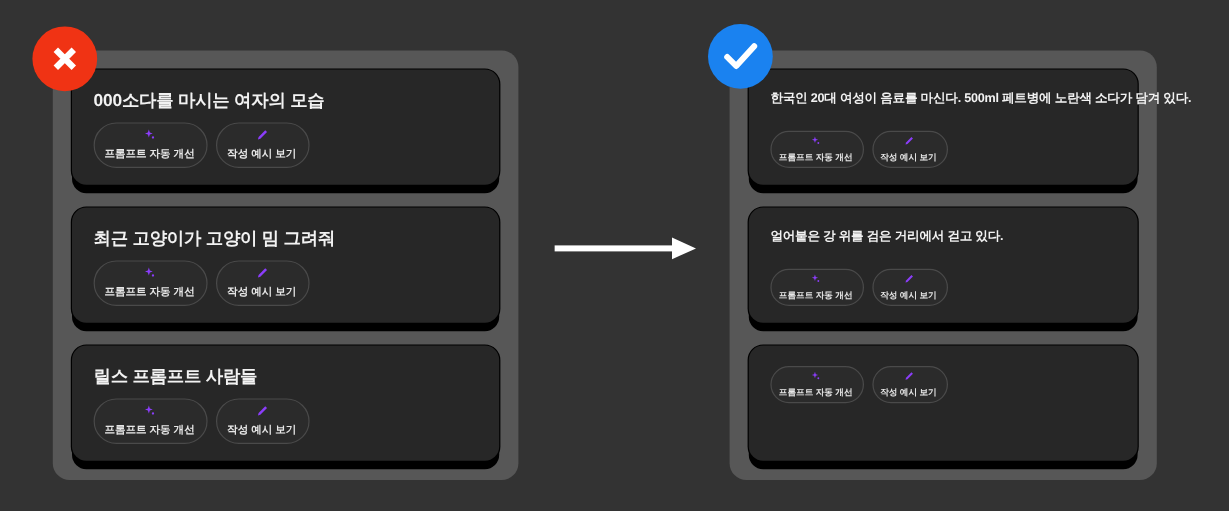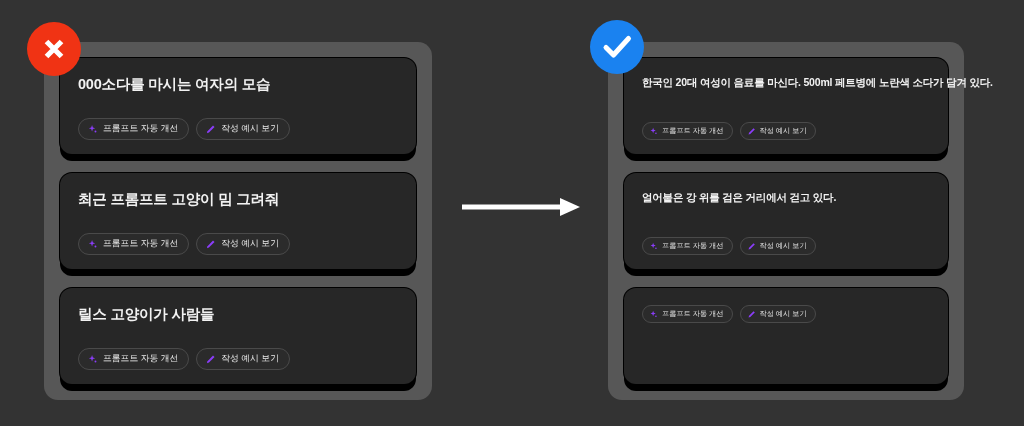--- a/index.html
+++ b/index.html
@@ -77,23 +77,24 @@
   }
 
   .pill {
     display: inline-flex;
     align-items: center;
     gap: 5px;
     border: 1px solid #4a4a4a;
     border-radius: 999px;
     background: #2b2b2b;
     color: #e8e8e8;
-    font-weight: normal;
+    font-weight: bold;
     white-space: nowrap;
     cursor: pointer;
+    flex-direction: column;
   }
 
   .panel.left .pill {
     font-size: 8.8px;
     padding: 4px 10px 4px 8px;
   }
 
   .panel.right .pill {
     font-size: 7.2px;
     padding: 3px 8px 3px 6px;
@@ -156,44 +157,44 @@
               <svg viewBox="0 0 24 24">
                   <path d="M17.5 3.2 L20.8 6.5 L8.6 18.7 L4.2 20 L5.5 15.6 Z" fill="#8b3dfa"></path>
                 </svg>
             </span>
             <span>작성 예시 보기</span>
           </button>
         </div>
       </div>
 
       <div class="card">
-        <div class="card-text">최근 프롬프트 고양이 밈 그려줘</div>
-        <div class="btn-row">
-          <button class="pill">
-            <span class="pill-icon">
-              <svg viewBox="0 0 24 24">
-                  <path d="M11 2 L12.8 7.4 L18 9.2 L12.8 11 L11 16.4 L9.2 11 L4 9.2 L9.2 7.4 Z" fill="#8b3dfa"></path>
-                  <circle cx="18.5" cy="16.5" r="2.1" fill="#8b3dfa"></circle>
-                </svg>
-            </span>
-            <span>프롬프트 자동 개선</span>
-          </button>
-          <button class="pill">
-            <span class="pill-icon">
-              <svg viewBox="0 0 24 24">
-                  <path d="M17.5 3.2 L20.8 6.5 L8.6 18.7 L4.2 20 L5.5 15.6 Z" fill="#8b3dfa"></path>
-                </svg>
-            </span>
-            <span>작성 예시 보기</span>
-          </button>
-        </div>
-      </div>
-
-      <div class="card">
-        <div class="card-text">릴스 고양이가 사람들</div>
+        <div class="card-text">최근 고양이가 고양이 밈 그려줘</div>
+        <div class="btn-row">
+          <button class="pill">
+            <span class="pill-icon">
+              <svg viewBox="0 0 24 24">
+                  <path d="M11 2 L12.8 7.4 L18 9.2 L12.8 11 L11 16.4 L9.2 11 L4 9.2 L9.2 7.4 Z" fill="#8b3dfa"></path>
+                  <circle cx="18.5" cy="16.5" r="2.1" fill="#8b3dfa"></circle>
+                </svg>
+            </span>
+            <span>프롬프트 자동 개선</span>
+          </button>
+          <button class="pill">
+            <span class="pill-icon">
+              <svg viewBox="0 0 24 24">
+                  <path d="M17.5 3.2 L20.8 6.5 L8.6 18.7 L4.2 20 L5.5 15.6 Z" fill="#8b3dfa"></path>
+                </svg>
+            </span>
+            <span>작성 예시 보기</span>
+          </button>
+        </div>
+      </div>
+
+      <div class="card">
+        <div class="card-text">릴스 프롬프트 사람들</div>
         <div class="btn-row">
           <button class="pill">
             <span class="pill-icon">
               <svg viewBox="0 0 24 24">
                   <path d="M11 2 L12.8 7.4 L18 9.2 L12.8 11 L11 16.4 L9.2 11 L4 9.2 L9.2 7.4 Z" fill="#8b3dfa"></path>
                   <circle cx="18.5" cy="16.5" r="2.1" fill="#8b3dfa"></circle>
                 </svg>
             </span>
             <span>프롬프트 자동 개선</span>
           </button>

